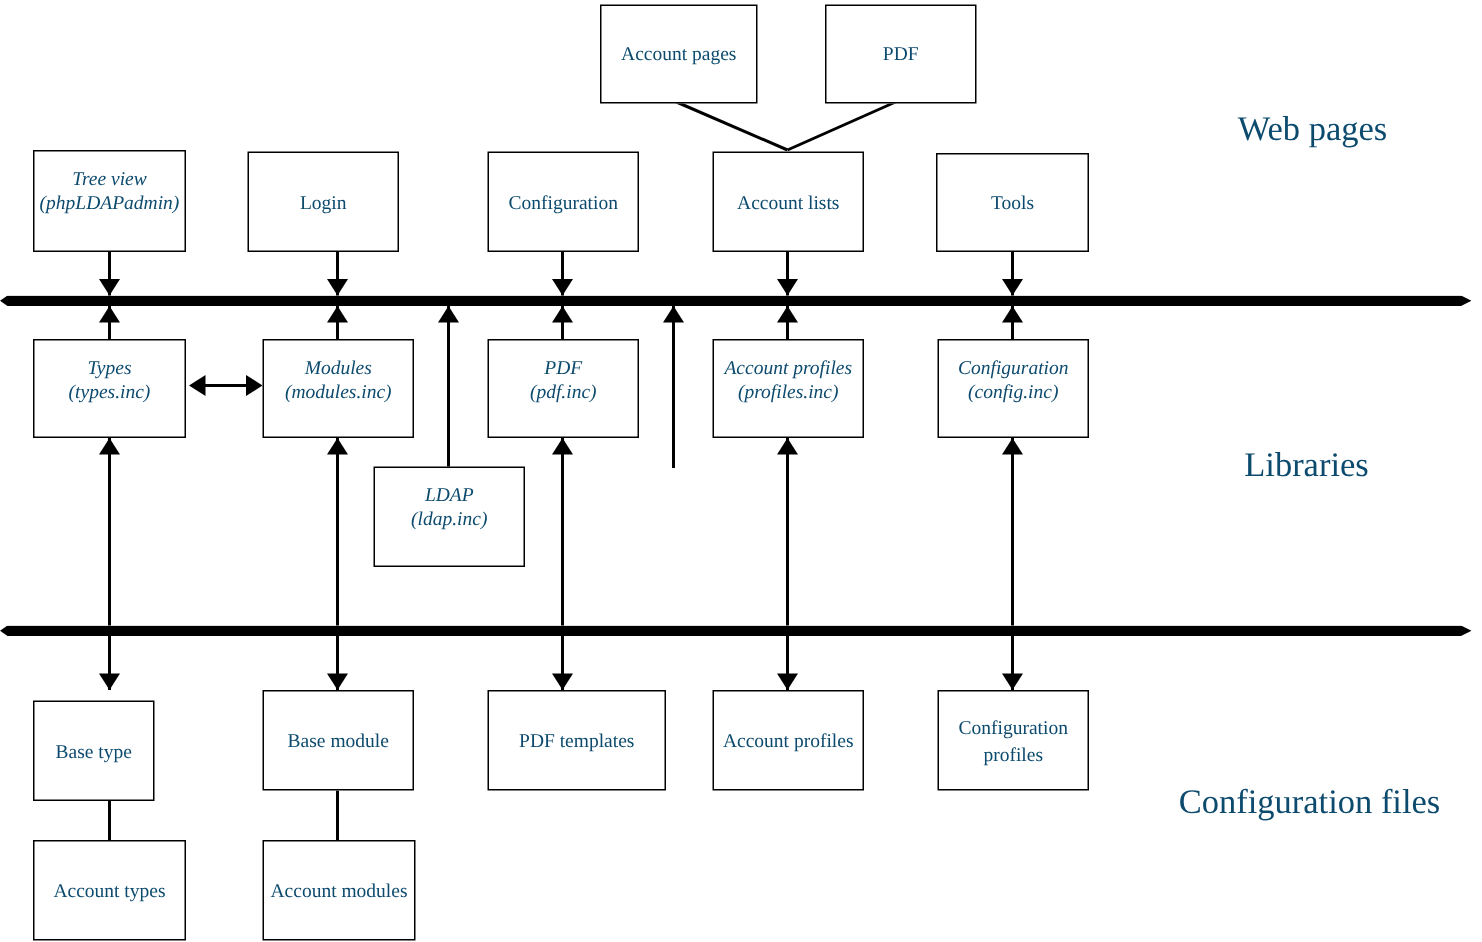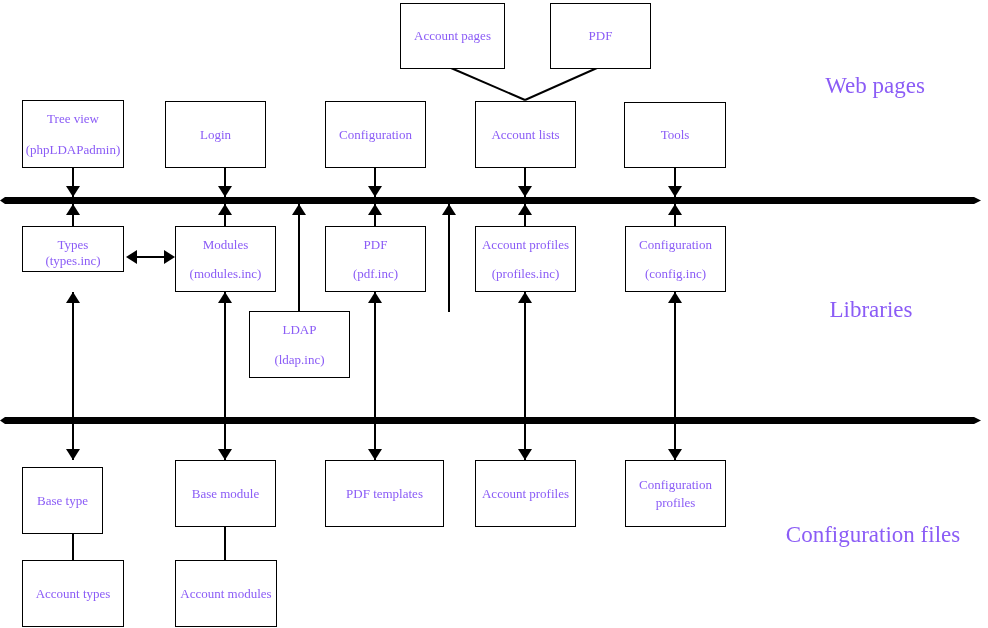--- a/index.html
+++ b/index.html
@@ -1,31 +1,31 @@
 <!DOCTYPE html>
 <html><head>
 <meta charset="utf-8">
 <style>
   html,body { margin:0; padding:0; background:#ffffff; }
   #stage {
     position:relative; width:988px; height:628px; background:#ffffff;
-    font-family:"Liberation Serif", serif; color:#8b5cf6; overflow:hidden;
+    font-family:"Liberation Serif", serif; color:#0c4a6e; overflow:hidden;
   }
   #overlay { position:absolute; left:0; top:0; pointer-events:none; }
   .bus {
     position:absolute; left:0; width:981px; height:7px; background:#000;
     clip-path: polygon(0 50%, 5px 0, calc(100% - 7px) 0, 100% 50%, calc(100% - 7px) 100%, 5px 100%);
   }
   .box {
     position:absolute; box-sizing:border-box; background:#fff; border:1px solid #000;
     display:flex; flex-direction:column; align-items:center; text-align:center;
     font-size:13px; line-height:1.2;
   }
   .box.one   { justify-content:center; }
-  .box.two   { justify-content:space-between; padding:10px 1px 9px; }
+  .box.two   { padding:10px 1px 9px;font-style:italic; }
   .box.misc  { justify-content:space-between; padding:3px 1px 5px; }
   .box.tight { justify-content:center; }
   .grp span  { display:block; line-height:1.35; }
   .vline { position:absolute; width:2px; background:#000; }
   .hline { position:absolute; height:2px; background:#000; }
   .arr { position:absolute; width:0; height:0; }
   .arr.down  { border-left:7px solid transparent; border-right:7px solid transparent; border-top:11px solid #000; }
   .arr.up    { border-left:7px solid transparent; border-right:7px solid transparent; border-bottom:11px solid #000; }
   .arr.left  { border-top:7px solid transparent; border-bottom:7px solid transparent; border-right:11px solid #000; }
   .arr.right { border-top:7px solid transparent; border-bottom:7px solid transparent; border-left:11px solid #000; }
@@ -113,21 +113,21 @@
   <div class="box one" style="left:325px;top:101px;width:101px;height:67px">
     <span>Configuration</span>
   </div>
   <div class="box one" style="left:475px;top:101px;width:101px;height:67px">
     <span>Account lists</span>
   </div>
   <div class="box one" style="left:624px;top:102px;width:102px;height:66px">
     <span>Tools</span>
   </div>
 
-  <div class="box two" style="left:22px;top:226px;width:102px;height:46px">
+  <div class="box two" style="left:22px;top:226px;width:102px;height:66px">
     <span>Types</span>
     <span>(types.inc)</span>
   </div>
   <div class="box two" style="left:175px;top:226px;width:101px;height:66px">
     <span>Modules</span>
     <span>(modules.inc)</span>
   </div>
   <div class="box two" style="left:325px;top:226px;width:101px;height:66px">
     <span>PDF</span>
     <span>(pdf.inc)</span>

